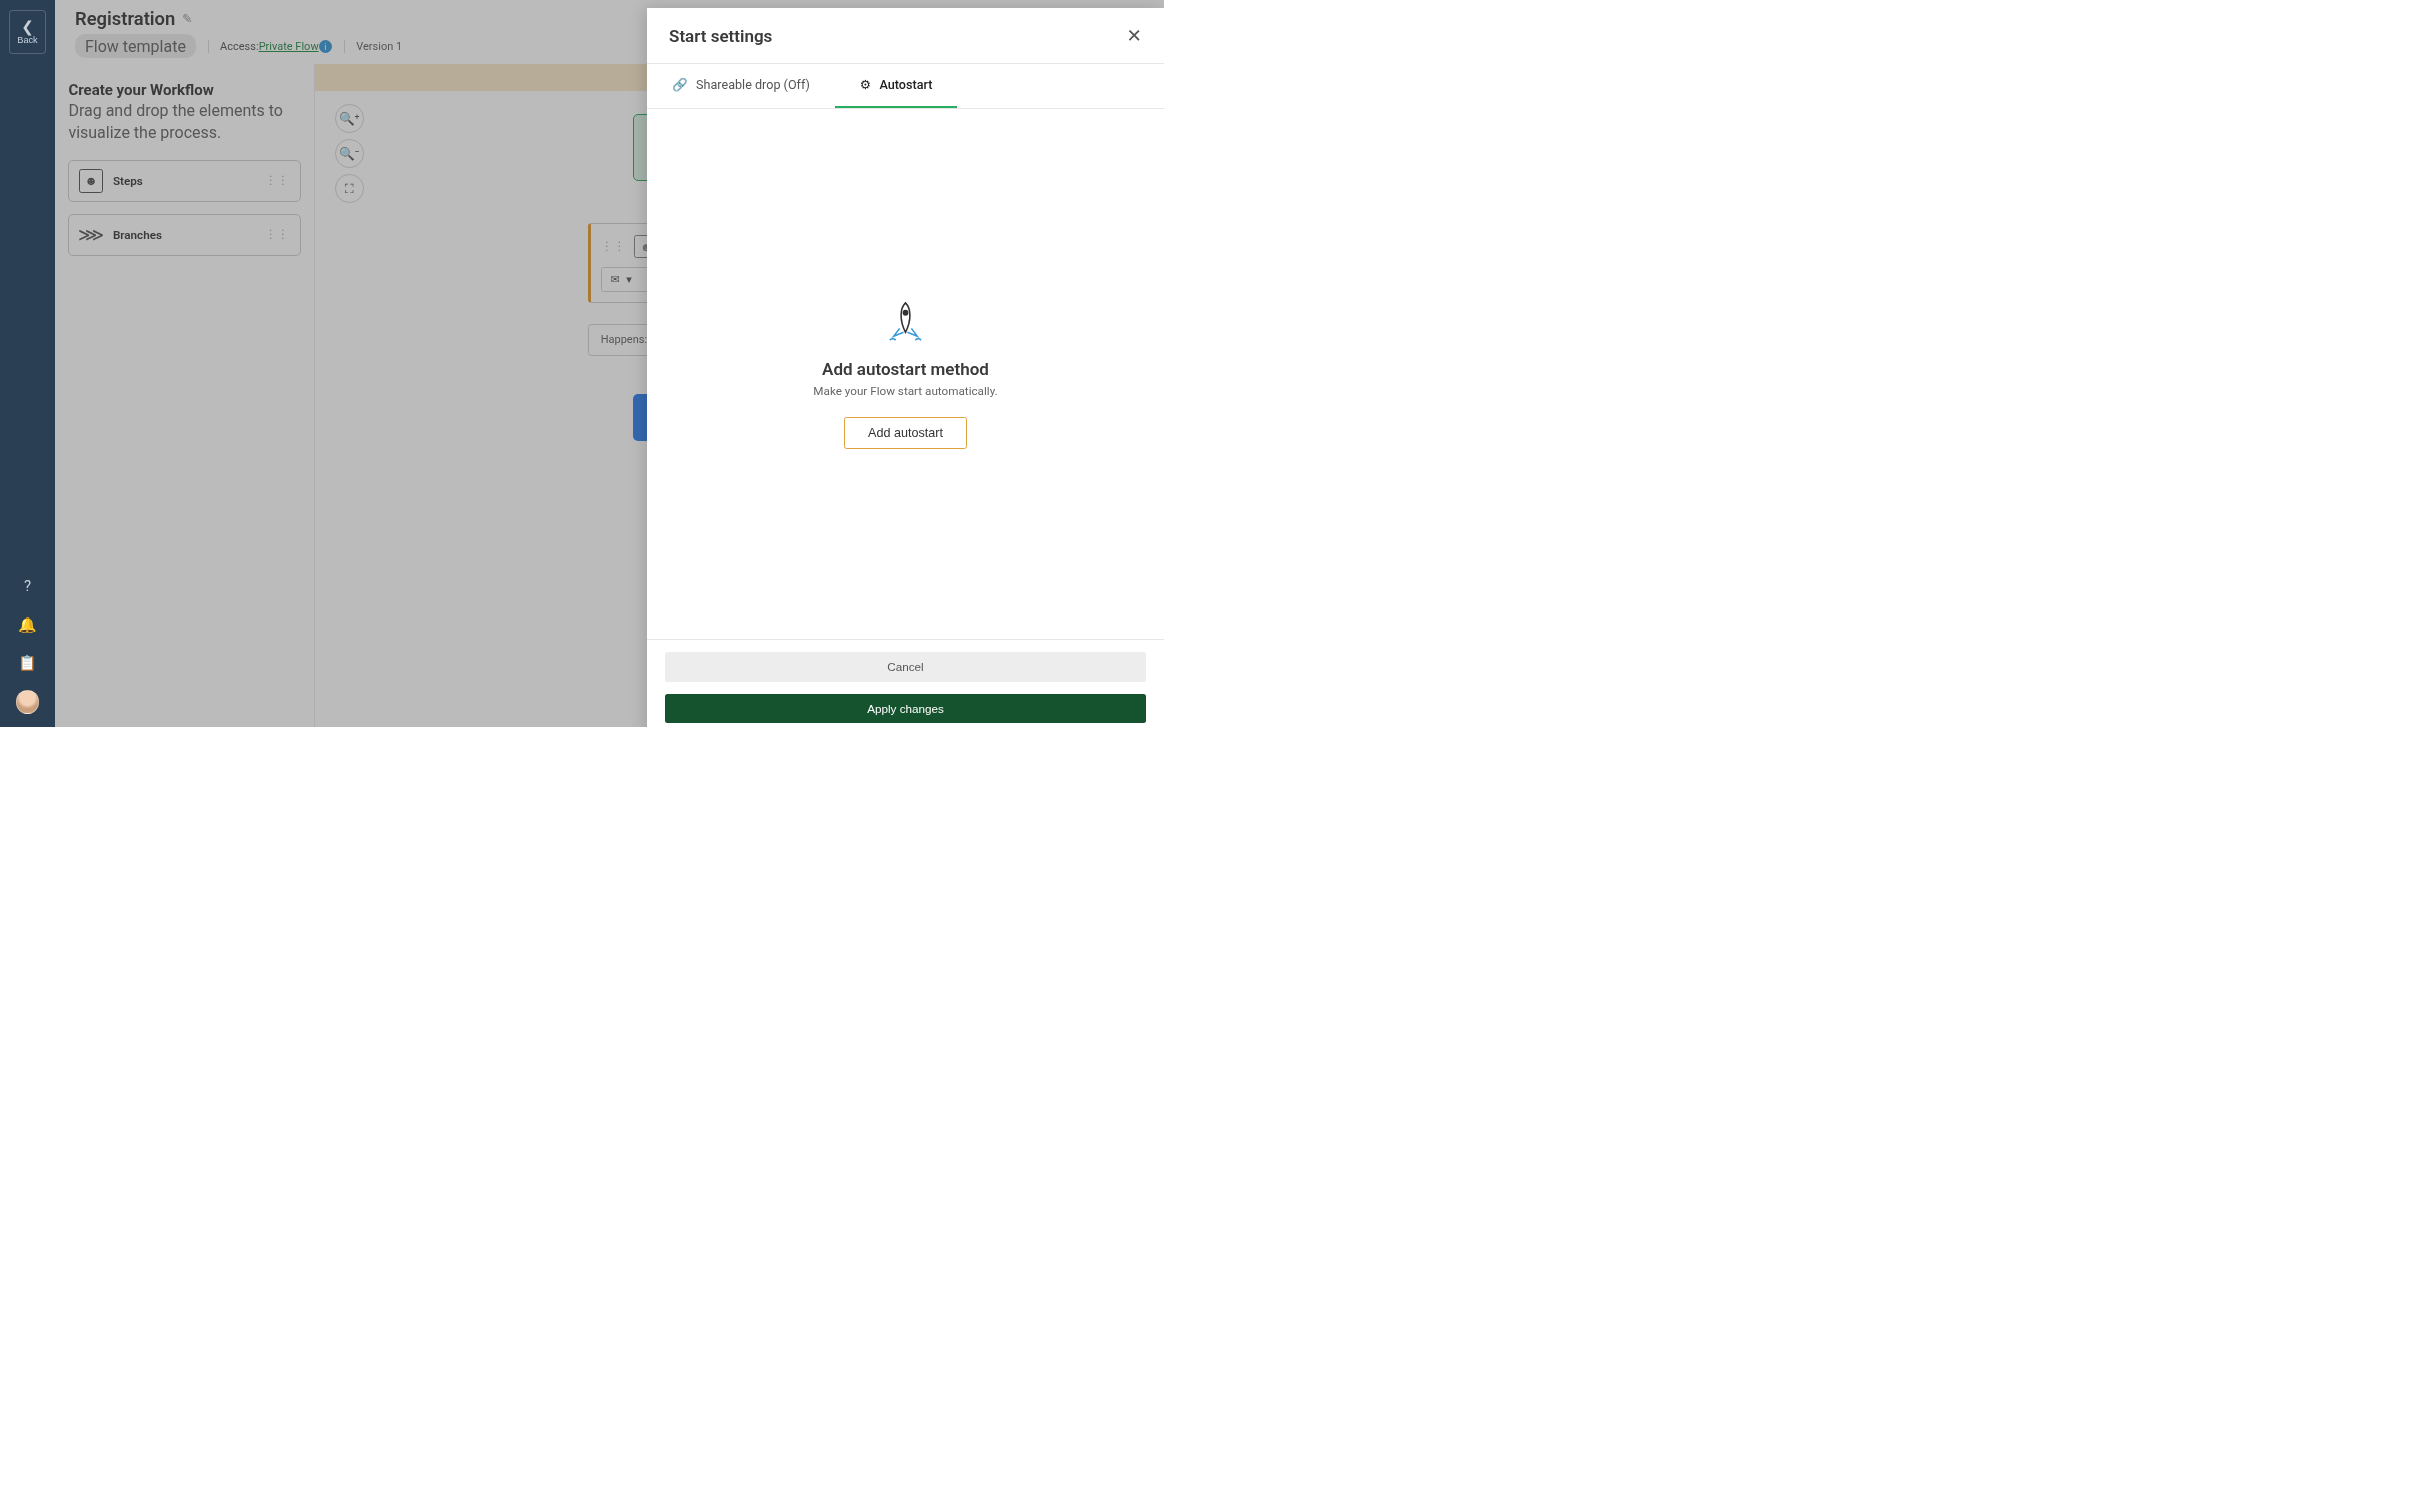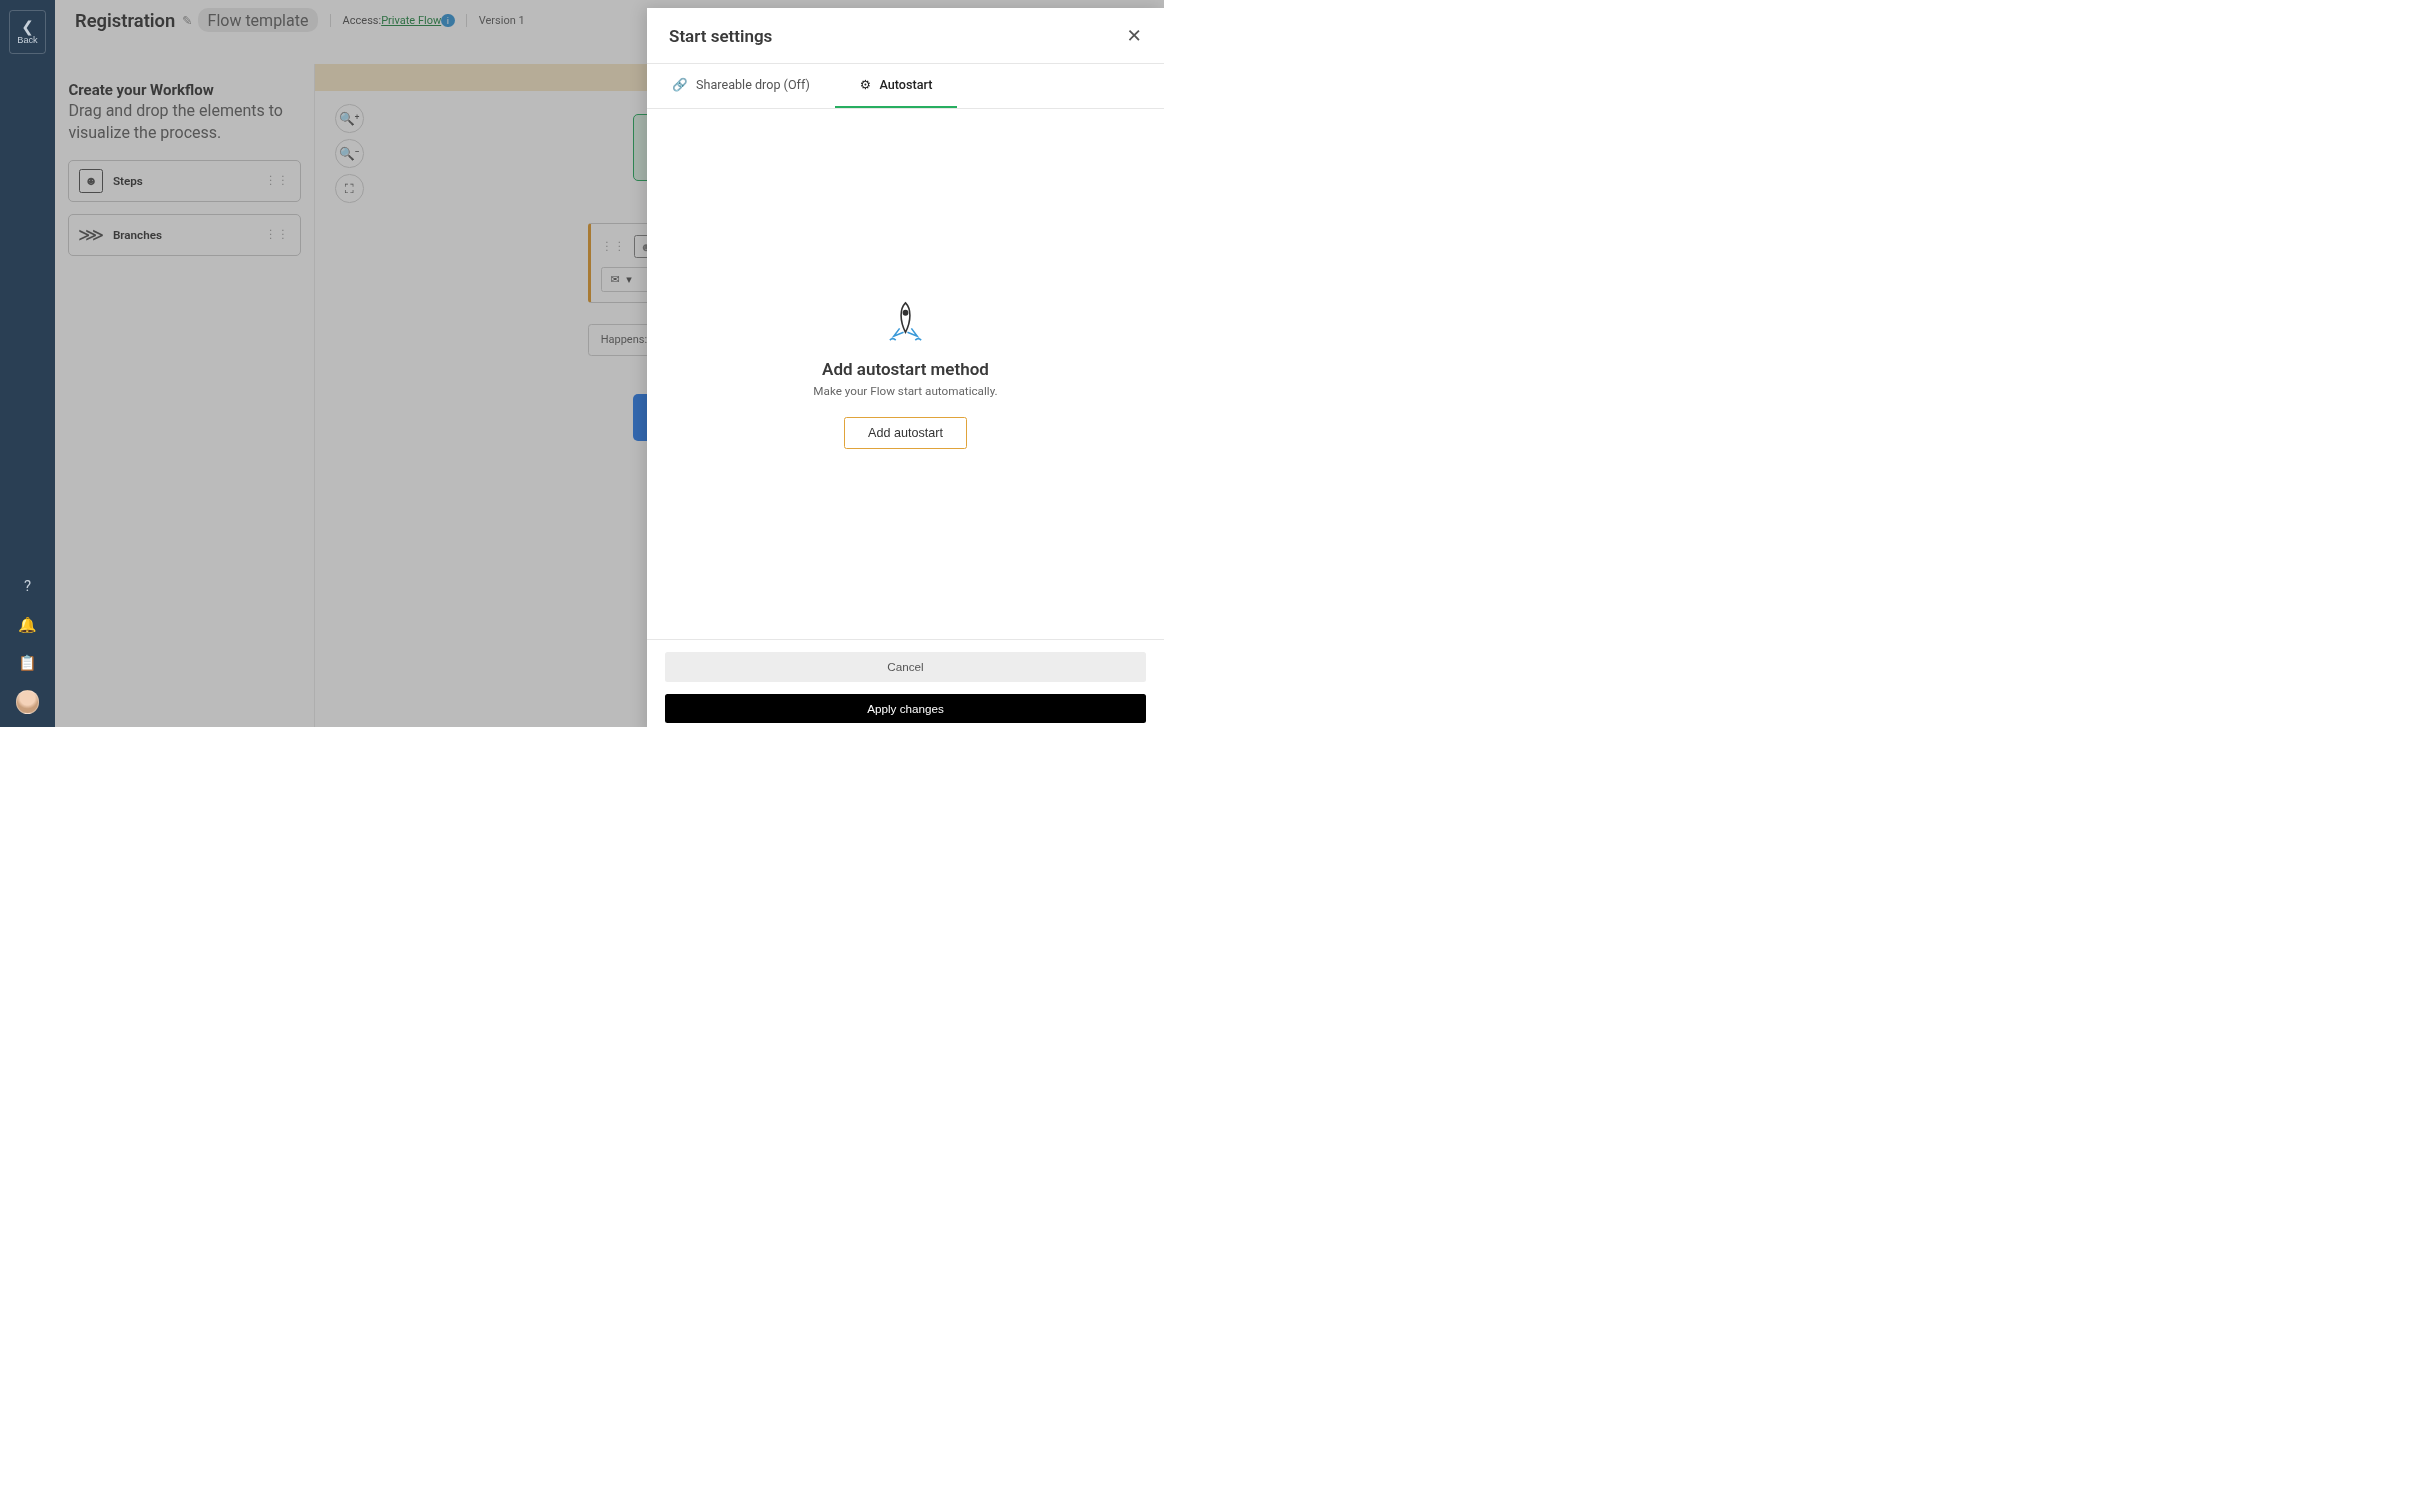--- a/index.html
+++ b/index.html
@@ -11,21 +11,21 @@
 .back-btn .chev { font-size: 15px; line-height: 1; }
 .rail-spacer { flex: 1; }
 .rail-icon { width: 23.5px; height: 23.5px; display:flex; align-items:center; justify-content:center; color: #c6d0da; margin-bottom: 15px; cursor:pointer; font-size:15px; }
 .avatar { width:23.5px; height:23.5px; border-radius:50%; background: radial-gradient(circle at 50% 30%, #f4d2b8 0 40%, #c99f7c 60%); margin-bottom:13.4px; border:0.8px solid rgba(255,255,255,0.3); }
 
 
 .main { position:absolute; left:55px; top:0; right:0; bottom:0; background:#fff; display:flex; flex-direction:column; }
 
 
 .header { padding: 8.4px 20px 0 20px; display:flex; align-items:flex-start; }
-.header-left { display:flex; flex-direction:row; gap:5px; }
+.header-left { display:flex; flex-direction:column; gap:5px; }
 .title-row { display:flex; align-items:center; gap:6.7px; }
 .title-row h1 { font-size: 18.4px; font-weight:600; }
 .edit-icon { color:#999; font-size:12.6px; }
 .subrow { display:flex; align-items:center; gap:11.7px; font-size:11px; color:#555; }
 .pill { background:#ececec; border-radius:10px; padding:2.5px 10px; font-size:16px; color:#666; }
 .access { display:flex; align-items:center; }
 .access a { color:#2a8c4a; text-decoration:underline; }
 .info-ic { width:13.4px; height:13.4px; border-radius:50%; background:#3a99d8; color:#fff; font-size:9.2px; display:flex; align-items:center; justify-content:center; }
 .vdiv { width:0.8px; height:13.4px; background:#d9d9d9; }
 .version { color:#666; font-size:11px; }
@@ -84,21 +84,21 @@
 .panel-body { flex:1; display:flex; flex-direction:column; align-items:center; justify-content:center; padding:17px; }
 .rocket { width:47px; height:47px; }
 .body-title { font-size:17px; font-weight:600; margin-top:13.4px; }
 .body-sub { font-size:11.7px; color:#666; margin-top:5px; }
 .add-btn { margin-top:18.4px; padding:8.4px 23.5px; border:0.8px solid #e0a33a; background:#fff; border-radius:2.5px; font-size:12.6px; color:#333; cursor:pointer; }
 .cursor-caret { position:absolute; left:252px; top:310px; width:0.8px; height:13.4px; }
 
 .panel-foot { border-top:0.8px solid #e6e6e6; padding:11.7px 18.4px; display:flex; justify-content:flex-end; gap:11.7px;flex-direction:column; }
 .btn { padding:8.4px 18.4px; border-radius:2.5px; font-size:11.7px; cursor:pointer; border:none; }
 .btn.cancel { background:#ededed; color:#555; }
-.btn.apply { background:#000000; color:#fff; }
+.btn.apply { background:#14532d; color:#fff; }
 </style>
 </head>
 <body>
 
 <div class="left-rail">
   <button class="back-btn">
     <span class="chev">❮</span>
     <span>Back</span>
   </button>
   <div class="rail-spacer"></div>

